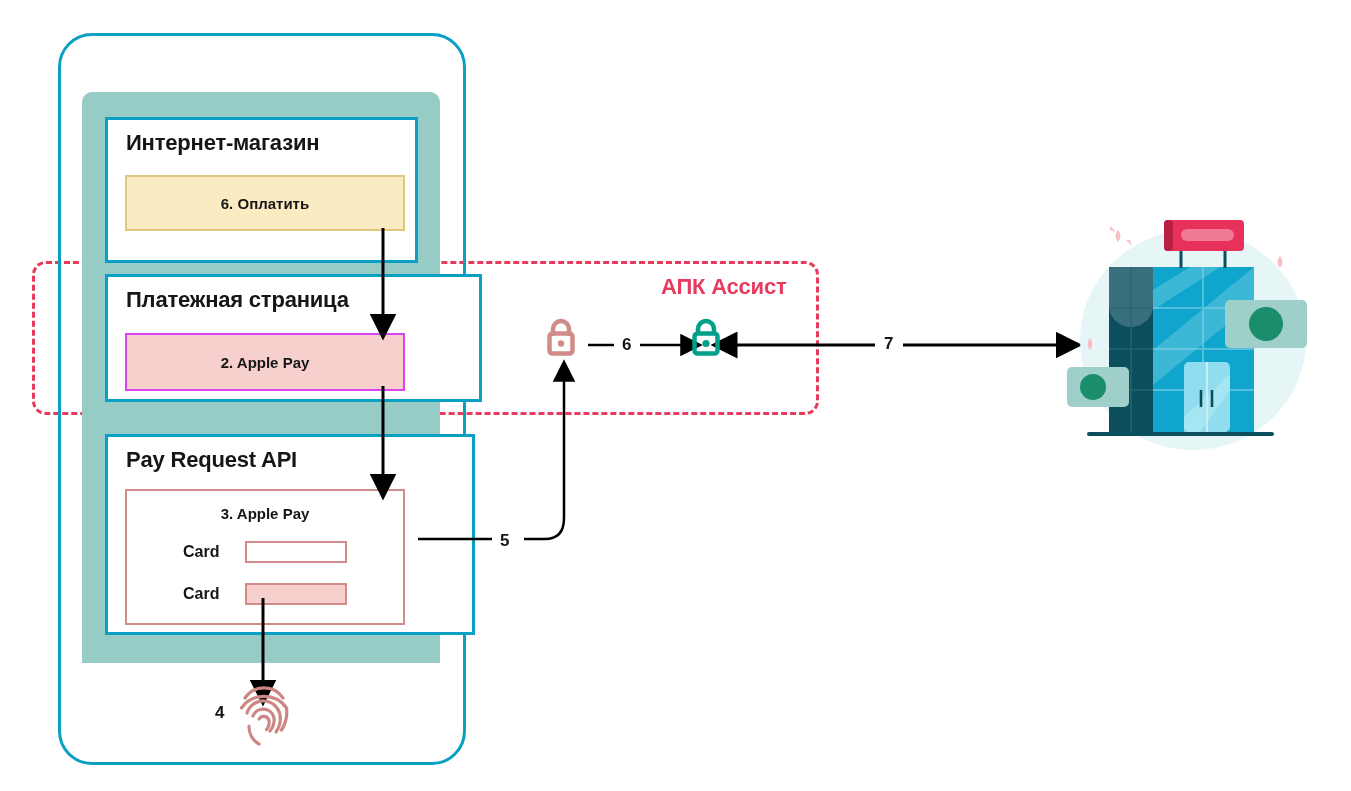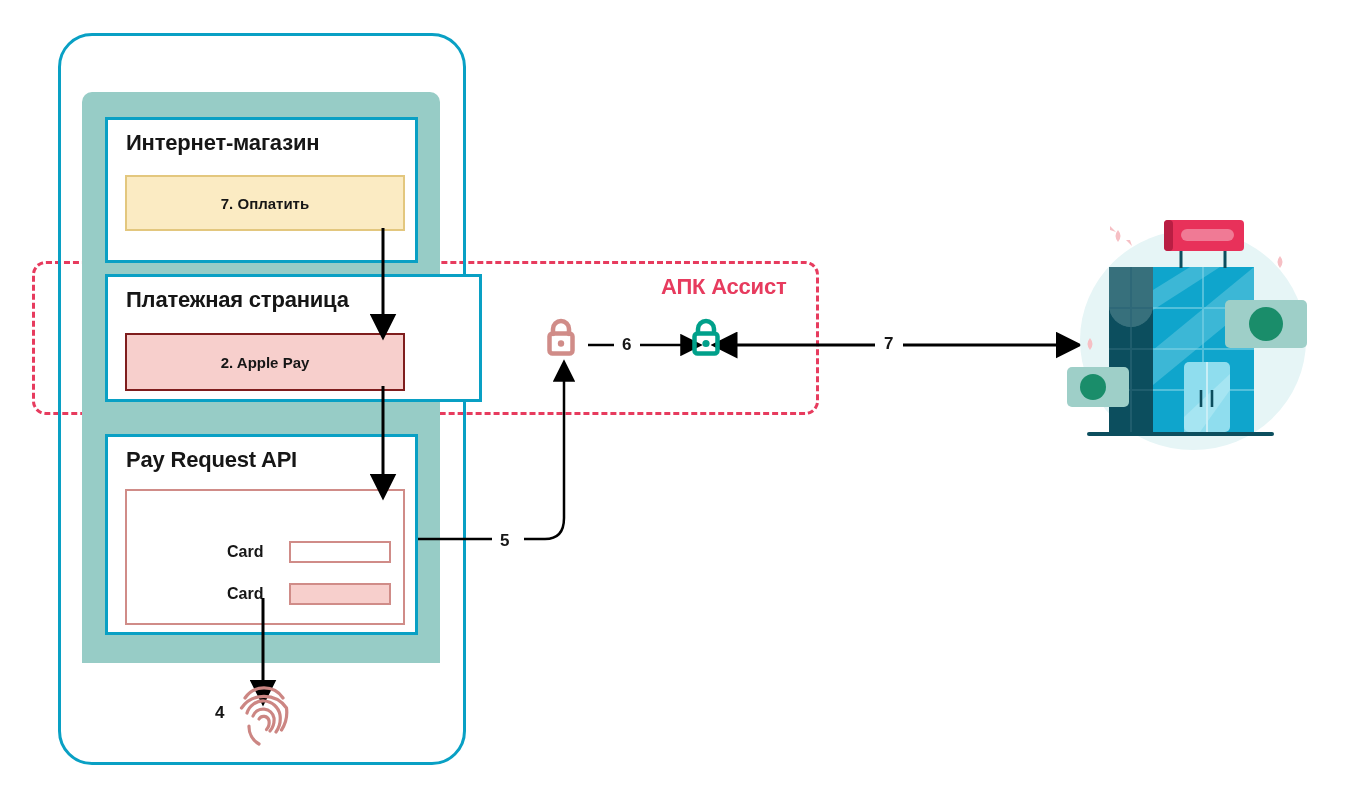--- a/index.html
+++ b/index.html
@@ -28,28 +28,28 @@
     position:absolute;box-sizing:border-box;display:flex;align-items:center;justify-content:center;
     font-size:15px;font-weight:bold;color:#161616;
   }
 
   
   #card1{left:105px;top:117px;width:313px;height:146px;}
   #pay-btn{left:17px;top:55px;width:280px;height:56px;background:#FBEBC3;border:2px solid #E3C77E;}
 
   
   #card2{left:105px;top:274px;width:377px;height:128px;}
-  #applepay2{left:17px;top:56px;width:280px;height:58px;background:#F7CFCC;border:2px solid #7f1d1d;}
-
-  
-  #card3{left:105px;top:434px;width:313px;height:201px;}
+  #applepay2{left:17px;top:56px;width:280px;height:58px;background:#F7CFCC;border:2px solid #d946ef;}
+
+  
+  #card3{left:105px;top:434px;width:370px;height:201px;}
   #applepay3{left:17px;top:52px;width:280px;height:136px;background:#ffffff;border:2px solid #D08C88;
              display:block;}
   .ap3-title{position:absolute;left:0;top:14px;width:100%;text-align:center;font-size:15px;font-weight:bold;color:#161616;}
-  .field-row{position:absolute;left:56px;display:flex;align-items:center;margin-left:44px;}
+  .field-row{position:absolute;left:56px;display:flex;align-items:center;}
   .field-label{font-size:16px;font-weight:bold;color:#161616;width:62px;}
   .field-box{width:102px;height:22px;border:2px solid #D08C88;box-sizing:border-box;}
   .field-box.filled{background:#F7CFCC;}
 
   
   .assist-box{
     position:absolute;left:32px;top:261px;width:787px;height:154px;
     border:3px dashed #E73B5E;border-radius:14px;box-sizing:border-box;
   }
   .assist-label{
@@ -74,31 +74,32 @@
 <div id="stage">
 
   <div class="assist-box"></div>
   <div class="assist-label">АПК Ассист</div>
 
   <div class="phone-outline"></div>
   <div class="screen-panel"></div>
 
   <div class="card" id="card1">
     <div class="card-title">Интернет-магазин</div>
-    <div class="inner-box" id="pay-btn">7. Оплатить</div>
+    <div class="inner-box" id="pay-btn">6. Оплатить</div>
   </div>
 
   <div class="card" id="card2">
     <div class="card-title">Платежная страница</div>
     <div class="inner-box" id="applepay2">2. Apple Pay</div>
   </div>
 
   <div class="card" id="card3">
     <div class="card-title">Pay Request API</div>
     <div class="inner-box" id="applepay3">
+      <div class="ap3-title">3. Apple Pay</div>
       <div class="field-row" style="top:50px;">
         <span class="field-label">Card</span>
         <span class="field-box"></span>
       </div>
       <div class="field-row" style="top:92px;">
         <span class="field-label">Card</span>
         <span class="field-box filled"></span>
       </div>
     </div>
   </div>

